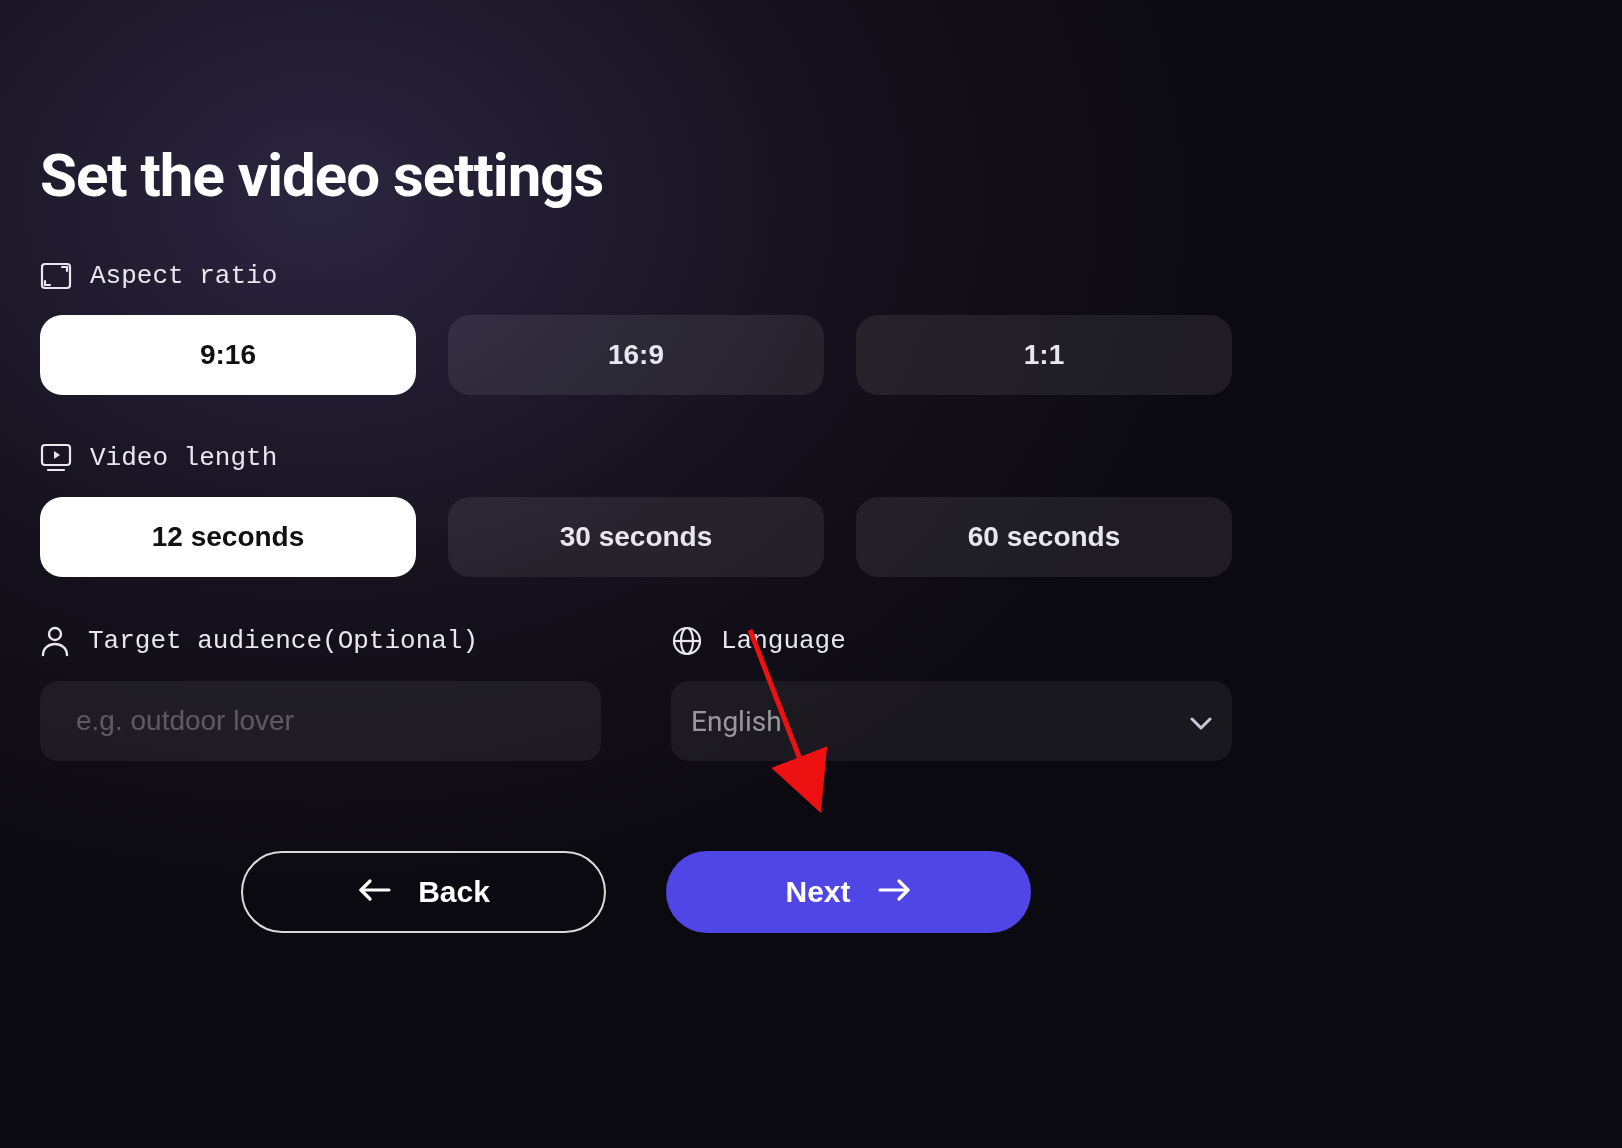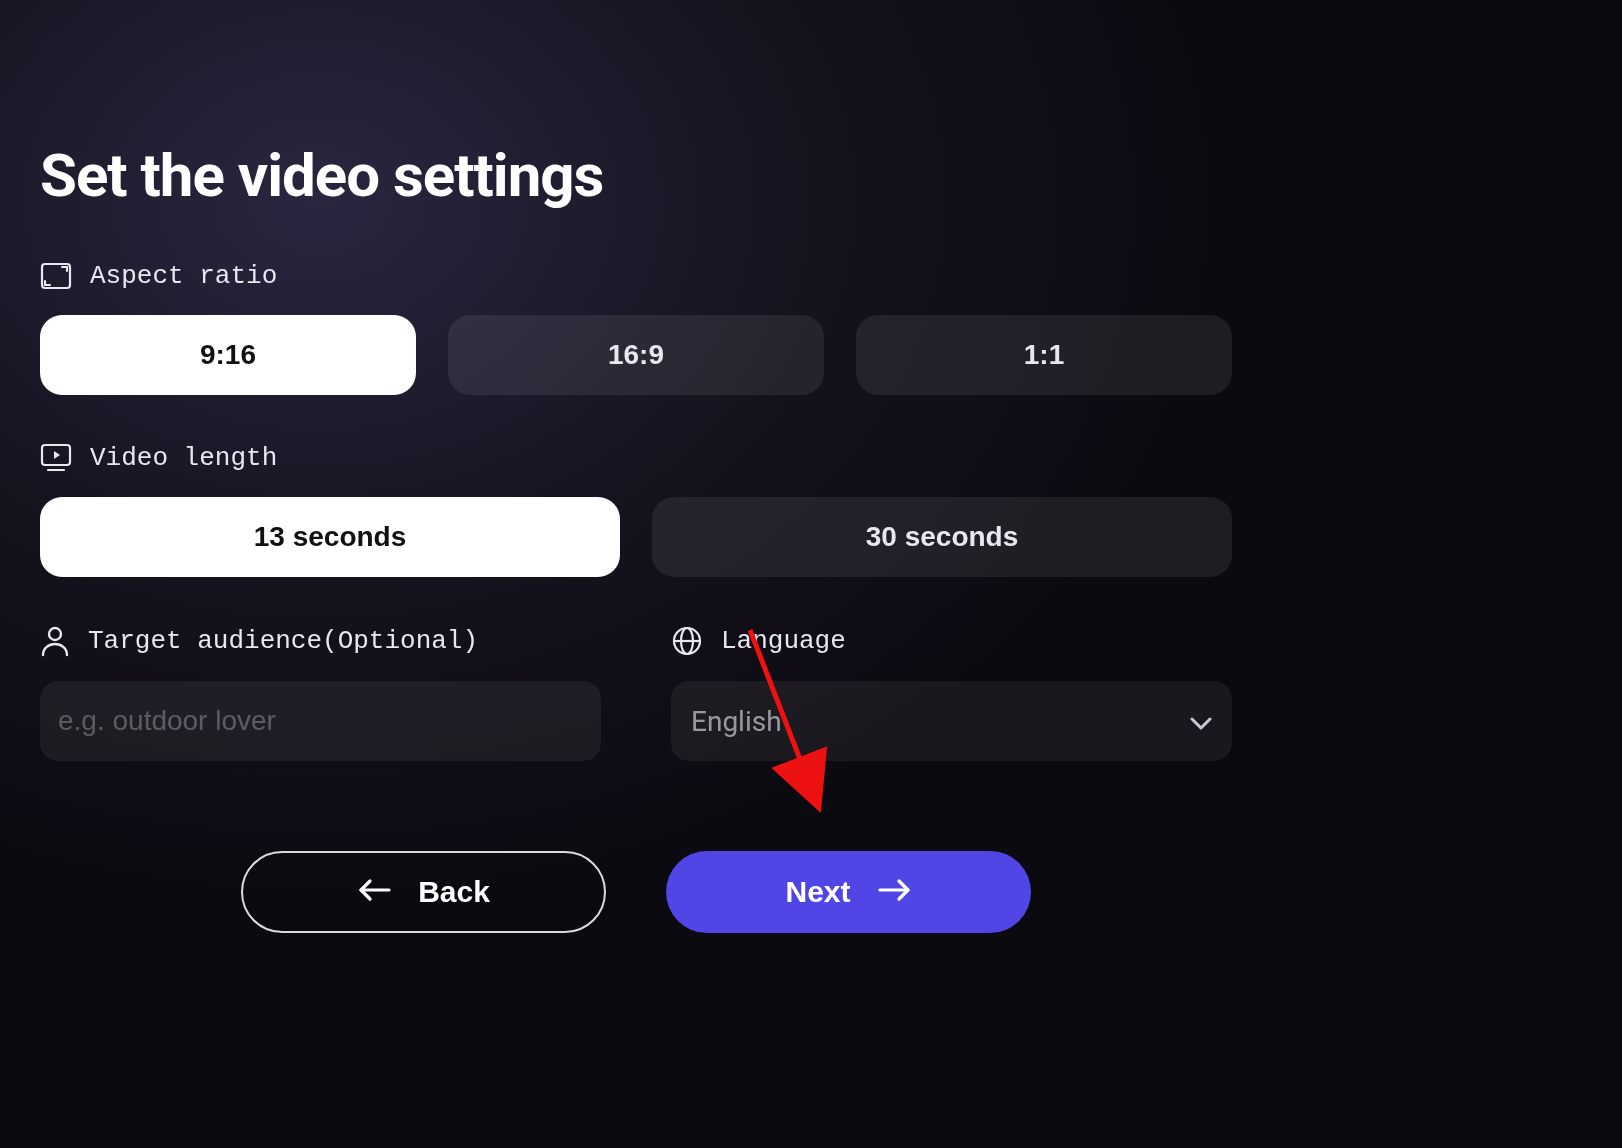--- a/index.html
+++ b/index.html
@@ -59,21 +59,21 @@
   }
   .two-col .col { flex:1; }
   .input-field {
     width: 100%;
     height: 80px;
     border-radius: 18px;
     border: none;
     background: rgba(255,255,255,0.06);
     color: #fff;
     font-size: 28px;
-    padding: 0 18px;
+    padding: 0 36px;
     outline: none;
   }
   .input-field::placeholder { color: rgba(255,255,255,0.28); }
   .select-field {
     width: 100%;
     height: 80px;
     border-radius: 18px;
     background: rgba(255,255,255,0.06);
     color: rgba(255,255,255,0.55);
     font-size: 28px;
@@ -144,22 +144,23 @@
   <span class="icon">
     <svg width="32" height="30" viewBox="0 0 32 30" fill="none" stroke="#e8e6ef" stroke-width="2.2">
       <rect x="2" y="2" width="28" height="20" rx="3"></rect>
       <path d="M14 8 l6 4 -6 4 z" fill="#e8e6ef" stroke="none"></path>
       <path d="M8 27 h16" stroke-linecap="round"></path>
     </svg>
   </span>
   <span>Video length</span>
 </div>
 <div class="option-row">
-  <button class="option-btn selected">13 seconds</button>
+  <button class="option-btn selected">12 seconds</button>
   <button class="option-btn">30 seconds</button>
+  <button class="option-btn">60 seconds</button>
 </div>
 
 <div class="two-col">
   <div class="col">
     <div class="section-label">
       <span class="icon">
         <svg width="30" height="32" viewBox="0 0 30 32" fill="none" stroke="#e8e6ef" stroke-width="2.4">
           <circle cx="15" cy="9" r="6"></circle>
           <path d="M3 30 c0-7 6-11 12-11 s12 4 12 11" stroke-linecap="round"></path>
         </svg>

